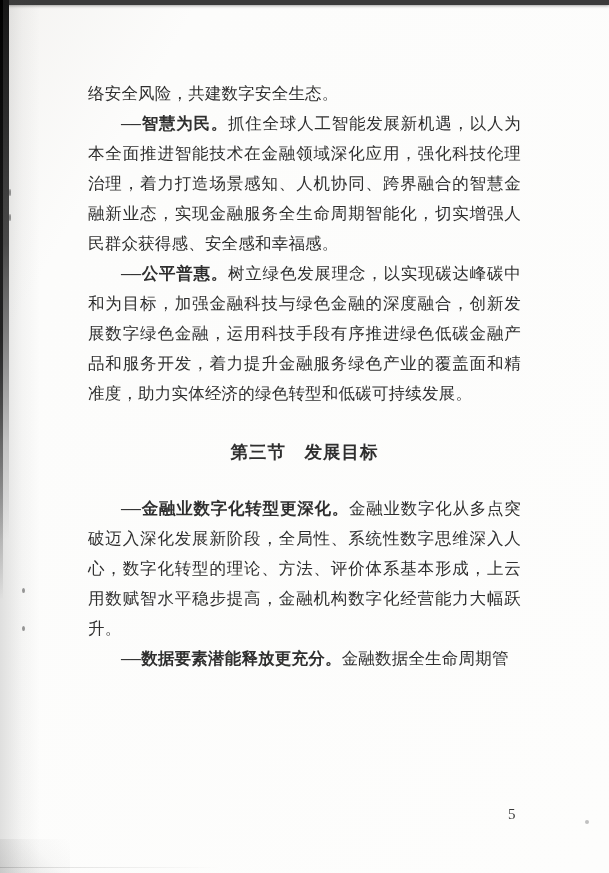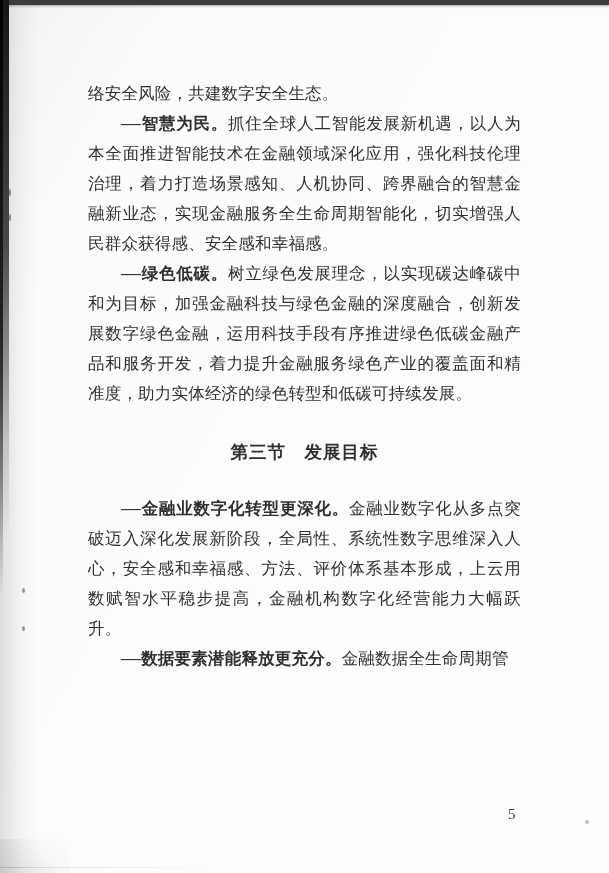--- a/index.html
+++ b/index.html
@@ -94,26 +94,26 @@
   <div class="speck s3"></div>
   <div class="speck s4"></div>
   <div class="speck s5"></div>
 
   <div class="text-block">
 
     <p class="para no-indent"><span>络安全风险，共建数字安全生态。</span></p>
 
     <p class="para"><span>——</span><span class="lead">智慧为民。</span><span>抓住全球人工智能发展新机遇，以人为本全面推进智能技术在金融领域深化应用，强化科技伦理治理，着力打造场景感知、人机协同、跨界融合的智慧金融新业态，实现金融服务全生命周期智能化，切实增强人民群众获得感、安全感和幸福感。</span></p>
 
-    <p class="para"><span>——</span><span class="lead">绿色低碳。</span><span>树立绿色发展理念，以实现碳达峰碳中和为目标，加强金融科技与绿色金融的深度融合，创新发展数字绿色金融，运用科技手段有序推进绿色低碳金融产品和服务开发，着力提升金融服务绿色产业的覆盖面和精准度，助力实体经济的绿色转型和低碳可持续发展。</span></p>
+    <p class="para"><span>——</span><span class="lead">公平普惠。</span><span>树立绿色发展理念，以实现碳达峰碳中和为目标，加强金融科技与绿色金融的深度融合，创新发展数字绿色金融，运用科技手段有序推进绿色低碳金融产品和服务开发，着力提升金融服务绿色产业的覆盖面和精准度，助力实体经济的绿色转型和低碳可持续发展。</span></p>
 
 
     <p class="para section-heading">第三节　发展目标</p>
 
-    <p class="para"><span>——</span><span class="lead">金融业数字化转型更深化。</span><span>金融业数字化从多点突破迈入深化发展新阶段，全局性、系统性数字思维深入人心，安全感和幸福感、方法、评价体系基本形成，上云用数赋智水平稳步提高，金融机构数字化经营能力大幅跃升。</span></p>
+    <p class="para"><span>——</span><span class="lead">金融业数字化转型更深化。</span><span>金融业数字化从多点突破迈入深化发展新阶段，全局性、系统性数字思维深入人心，数字化转型的理论、方法、评价体系基本形成，上云用数赋智水平稳步提高，金融机构数字化经营能力大幅跃升。</span></p>
 
     <p class="para"><span>——</span><span class="lead">数据要素潜能释放更充分。</span><span>金融数据全生命周期管</span></p>
 
   </div>
 
   <div class="page-number">5</div>
 
 </div>
 
 </body></html>

